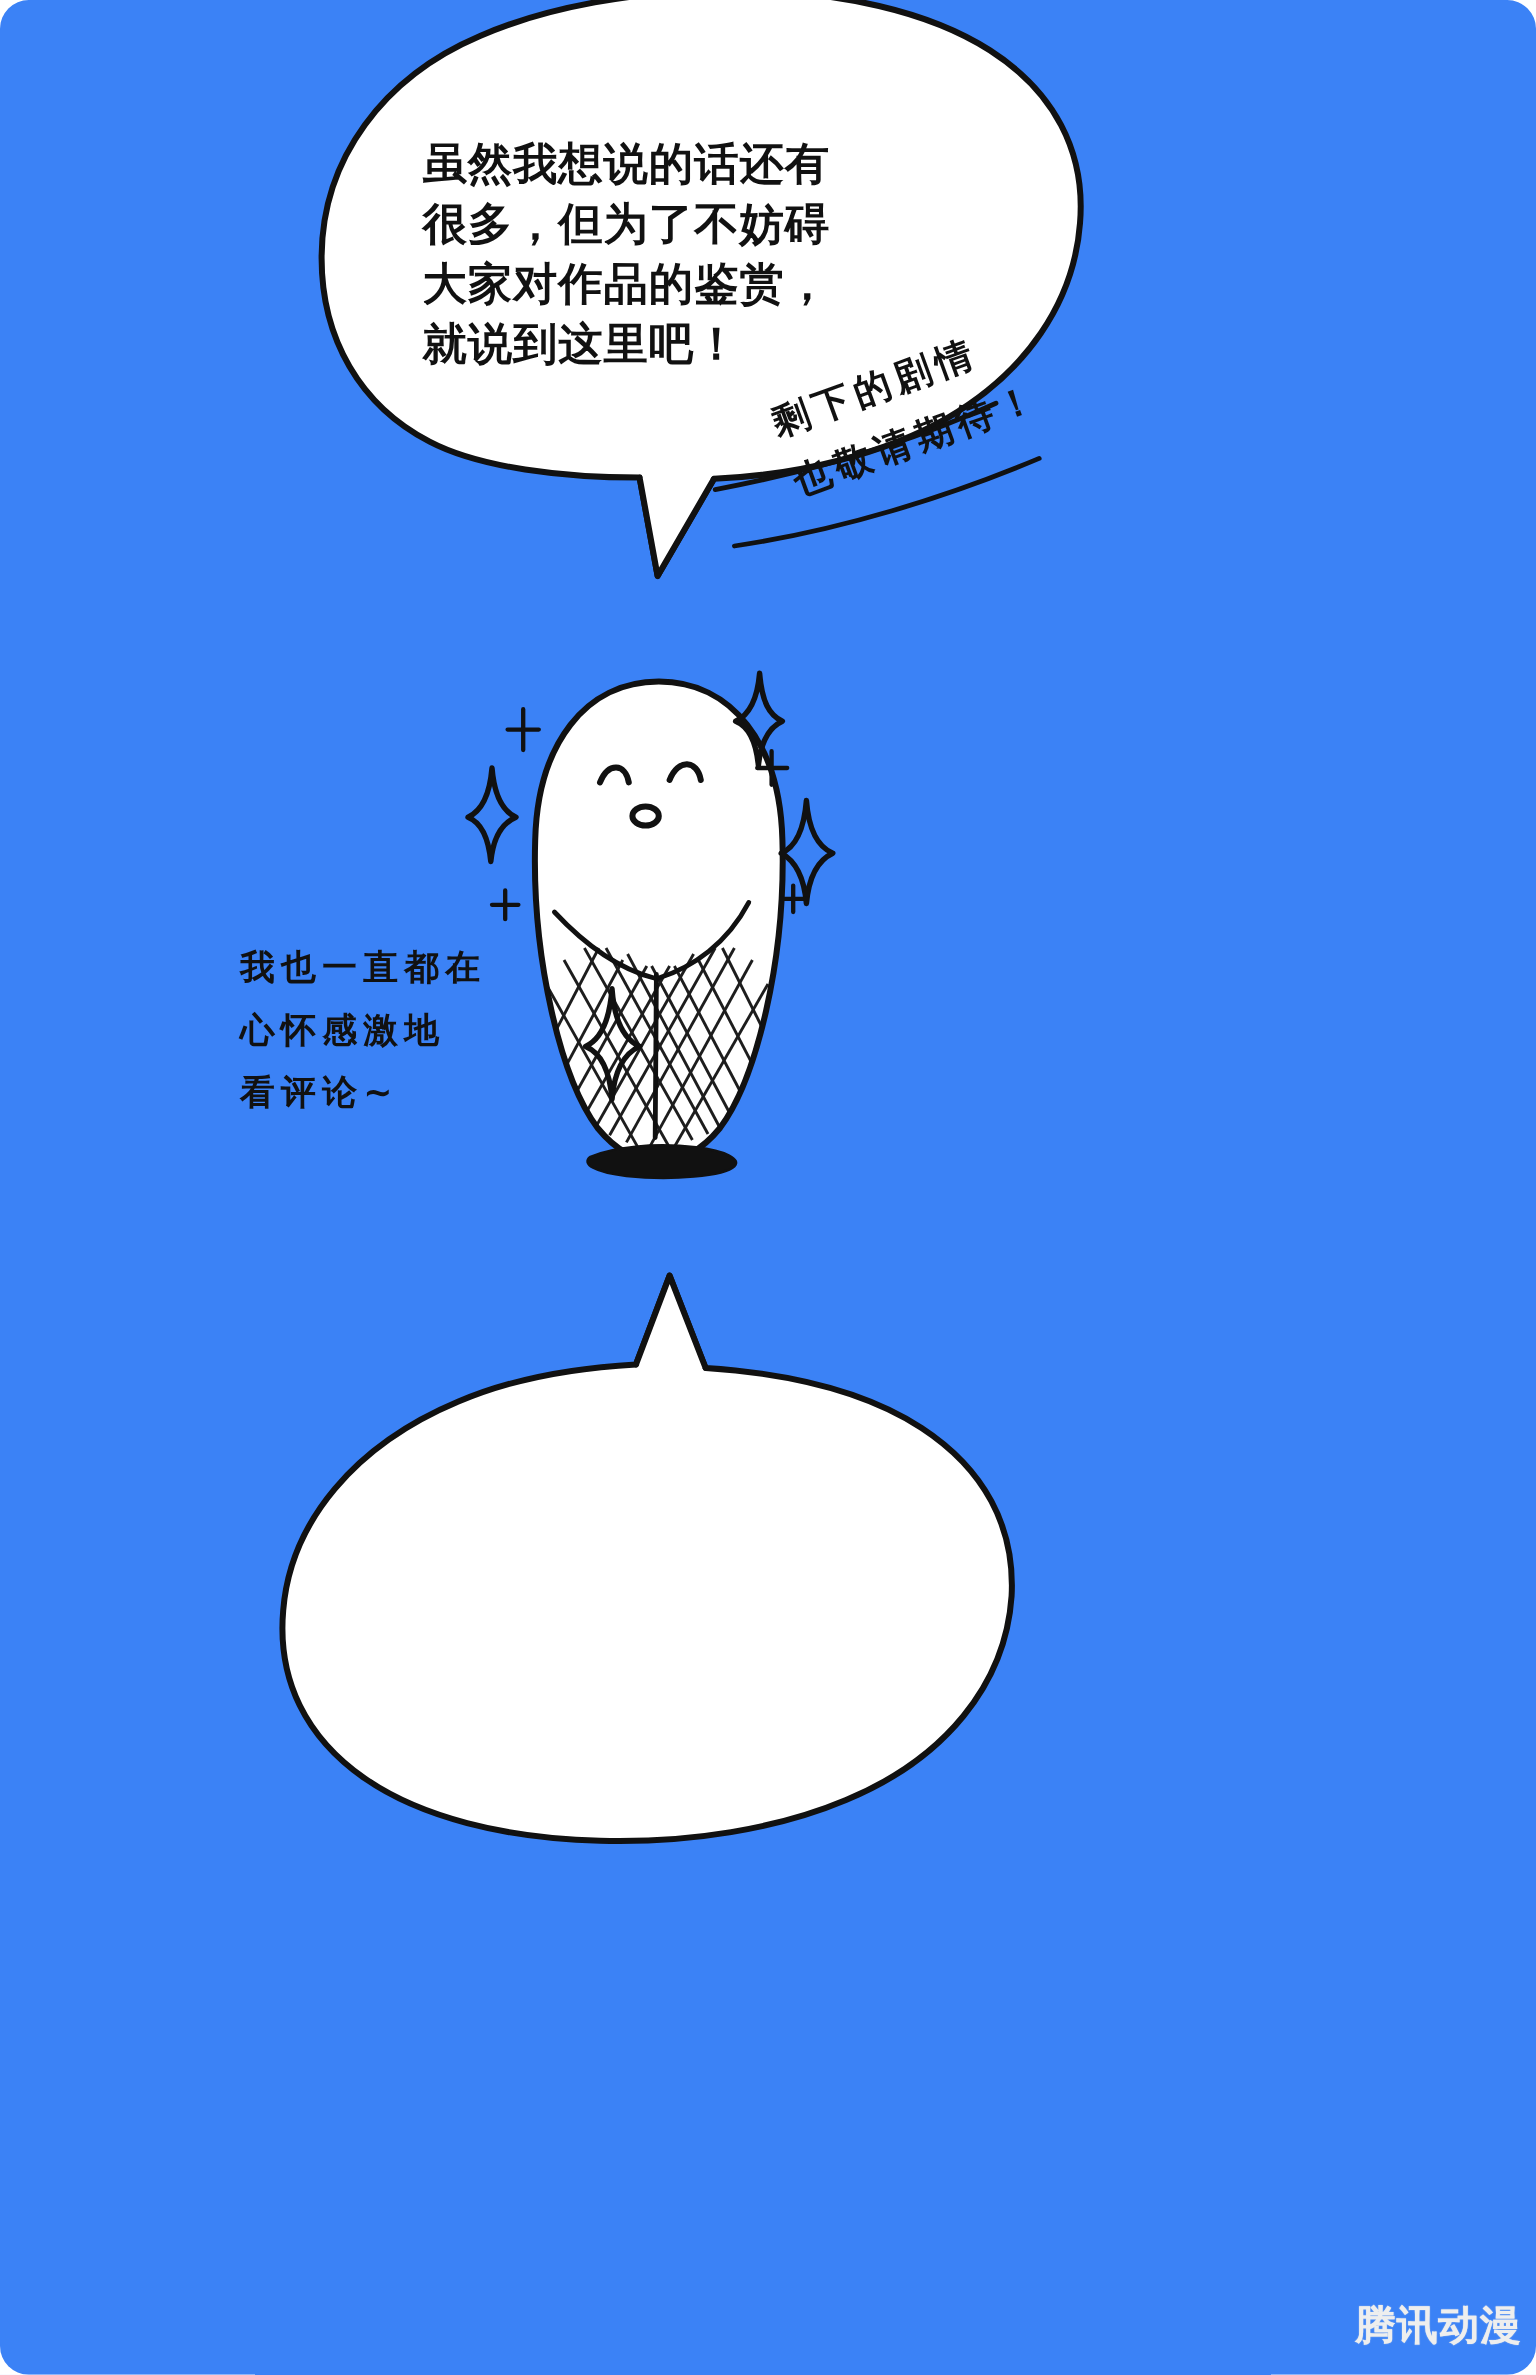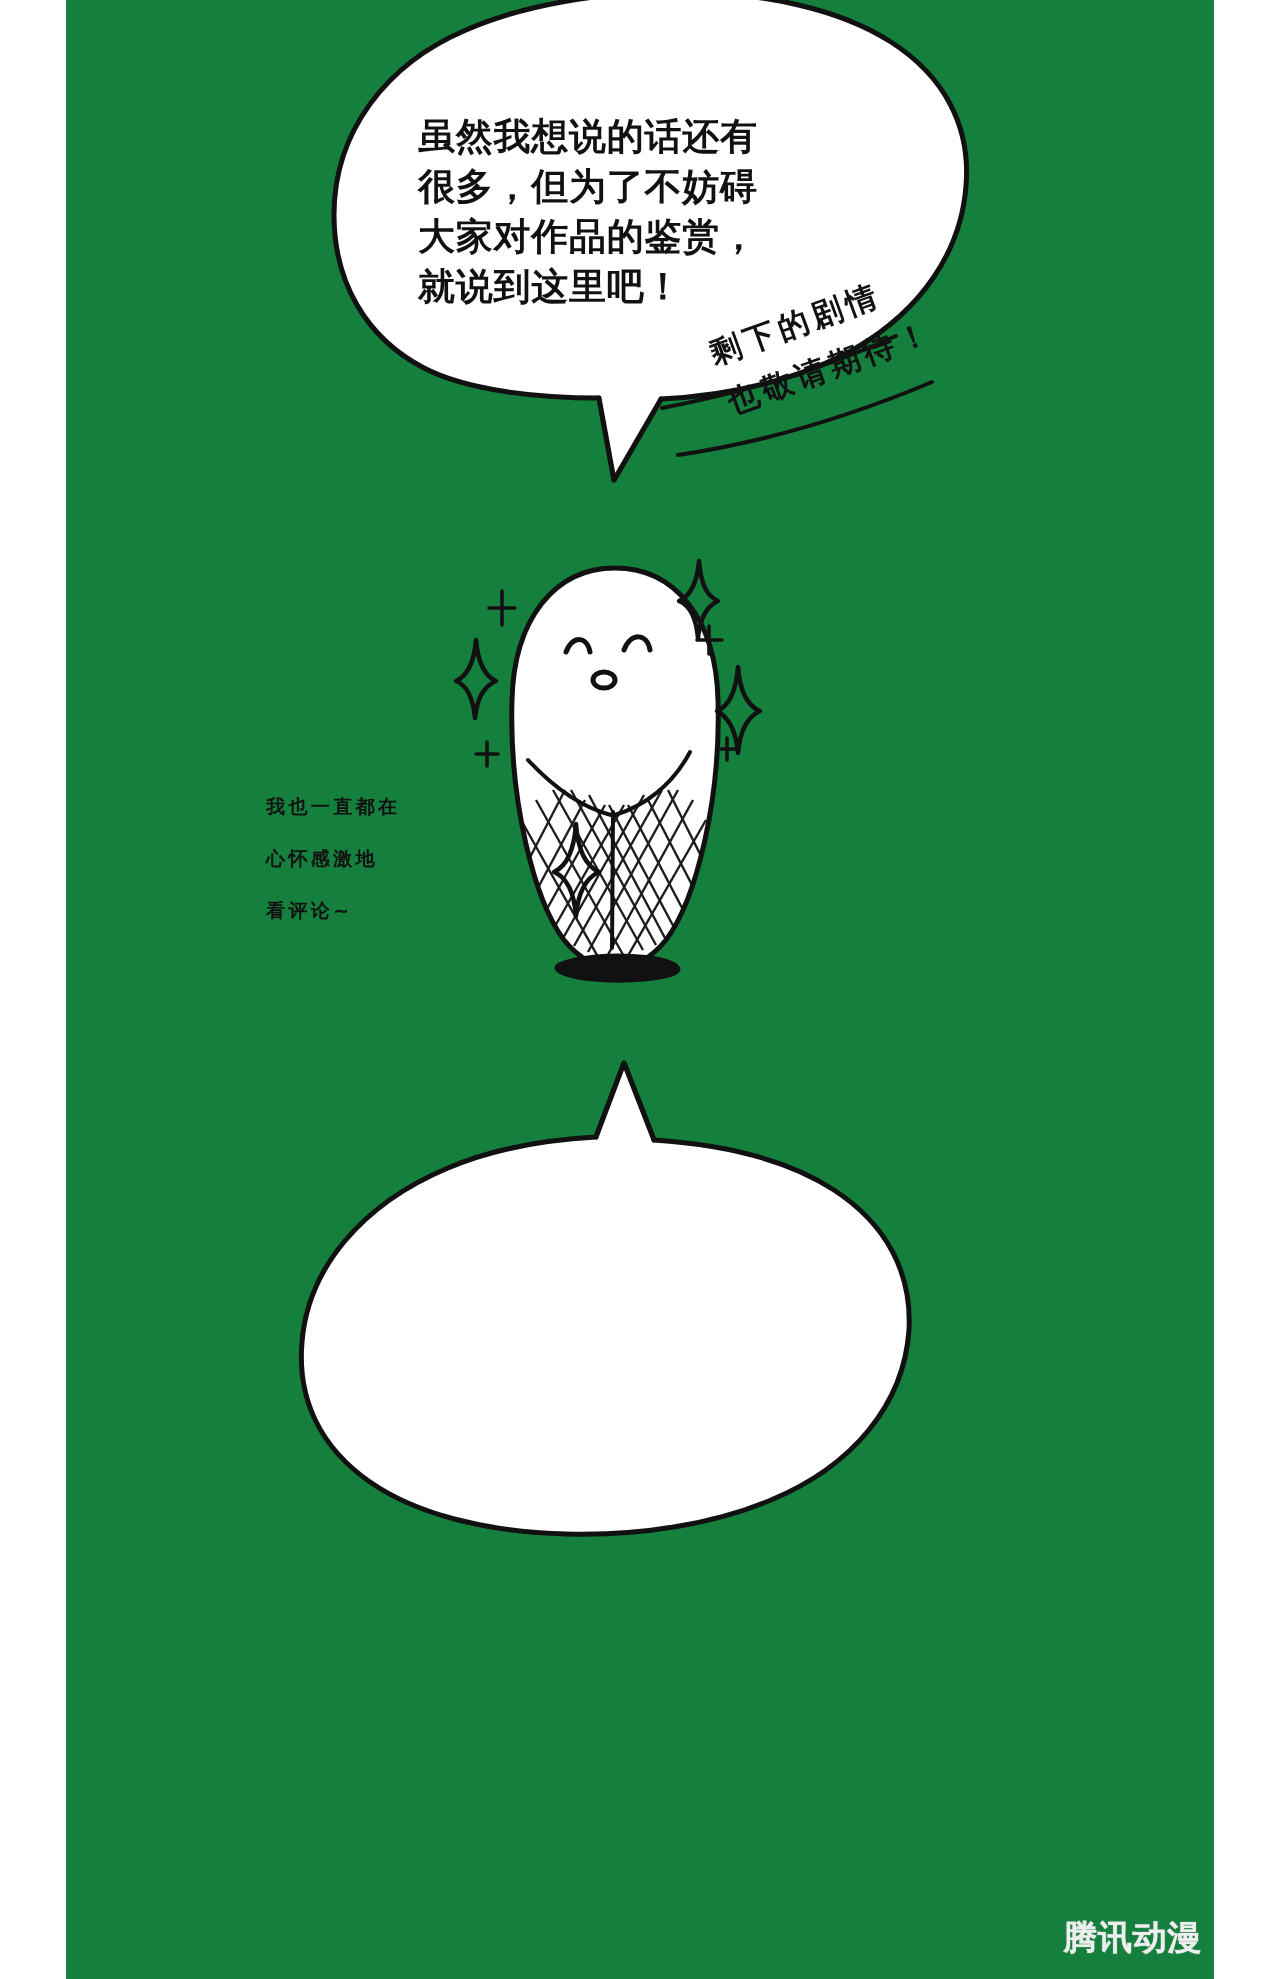--- a/index.html
+++ b/index.html
@@ -5,25 +5,26 @@
   html, body {
     margin: 0;
     padding: 0;
     background: #ffffff;
   }
   body {
     font-family: "Liberation Sans", "DejaVu Sans", sans-serif;
   }
   .page {
     position: relative;
-    width: 1148px;
+    width: 1280px;
     height: 1979px;
-    background: #15803d;
+    background: #3b82f6;
     overflow: hidden;
     margin: 0 auto;
+    border-radius: 24px;
   }
   .layer {
     position: absolute;
     left: 0;
     top: 0;
     width: 1280px;
     height: 1979px;
     pointer-events: none;
   }
 
@@ -68,21 +69,21 @@
     font-size: 31px;
     line-height: 52px;
     letter-spacing: 0.16em;
     transform: rotate(-20deg);
     transform-origin: left top;
   }
   #caption-left {
     left: 200px;
     top: 780px;
     width: 270px;
-    font-size: 19px;
+    font-size: 29px;
     line-height: 52px;
     letter-spacing: 0.18em;
     text-align: left;
   }
 
   
   #watermark {
     position: absolute;
     right: 12px;
     bottom: 18px;

